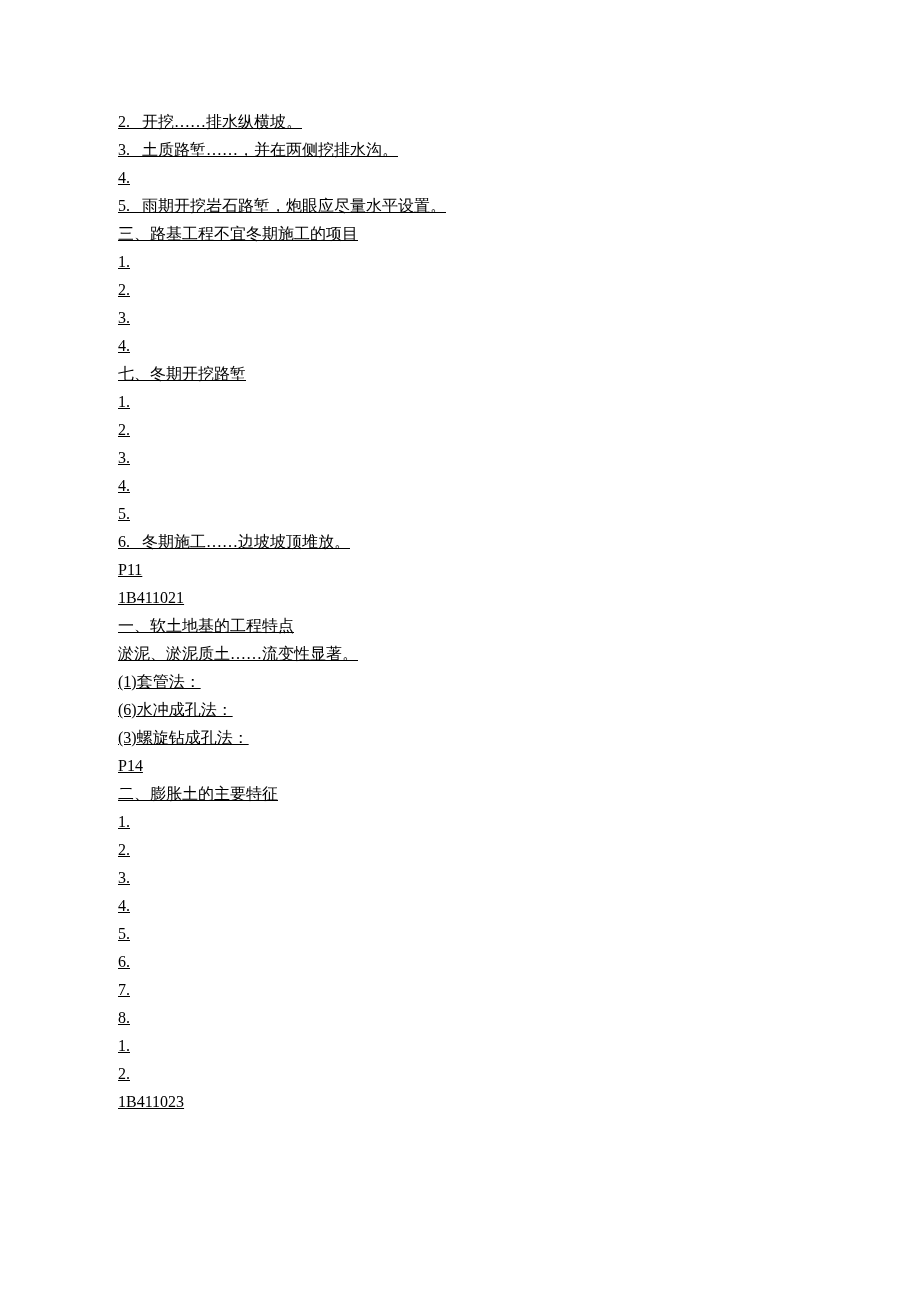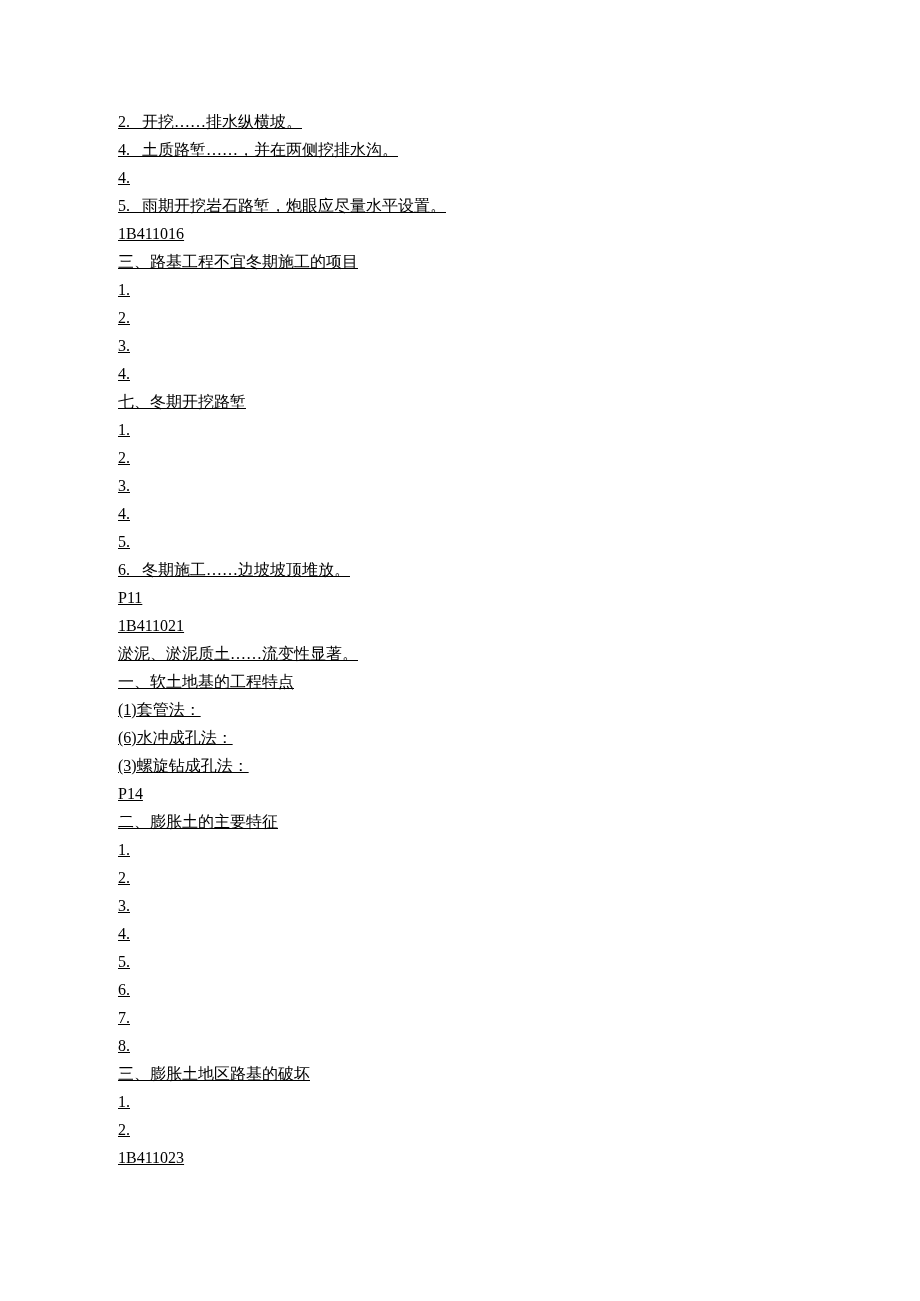--- a/index.html
+++ b/index.html
@@ -20,50 +20,48 @@
   .line {
     white-space: pre-wrap;
     text-decoration: underline;
   }
 </style>
 </head>
 <body>
 
 <div class="page">
   <div class="line">2.   开挖……排水纵横坡。</div>
-  <div class="line">4.   土质路堑……，并在两侧挖排水沟。</div>
+  <div class="line">3.   土质路堑……，并在两侧挖排水沟。</div>
   <div class="line">4.</div>
   <div class="line">5.   雨期开挖岩石路堑，炮眼应尽量水平设置。</div>
-  <div class="line">1B411016</div>
   <div class="line">三、路基工程不宜冬期施工的项目</div>
   <div class="line">1.</div>
   <div class="line">2.</div>
   <div class="line">3.</div>
   <div class="line">4.</div>
   <div class="line">七、冬期开挖路堑</div>
   <div class="line">1.</div>
   <div class="line">2.</div>
   <div class="line">3.</div>
   <div class="line">4.</div>
   <div class="line">5.</div>
   <div class="line">6.   冬期施工……边坡坡顶堆放。</div>
   <div class="line">P11</div>
   <div class="line">1B411021</div>
+  <div class="line">一、软土地基的工程特点</div>
   <div class="line">淤泥、淤泥质土……流变性显著。</div>
-  <div class="line">一、软土地基的工程特点</div>
   <div class="line">(1)套管法：</div>
   <div class="line">(6)水冲成孔法：</div>
   <div class="line">(3)螺旋钻成孔法：</div>
   <div class="line">P14</div>
   <div class="line">二、膨胀土的主要特征</div>
   <div class="line">1.</div>
   <div class="line">2.</div>
   <div class="line">3.</div>
   <div class="line">4.</div>
   <div class="line">5.</div>
   <div class="line">6.</div>
   <div class="line">7.</div>
   <div class="line">8.</div>
-  <div class="line">三、膨胀土地区路基的破坏</div>
   <div class="line">1.</div>
   <div class="line">2.</div>
   <div class="line">1B411023</div>
 </div>
 
 </body></html>

